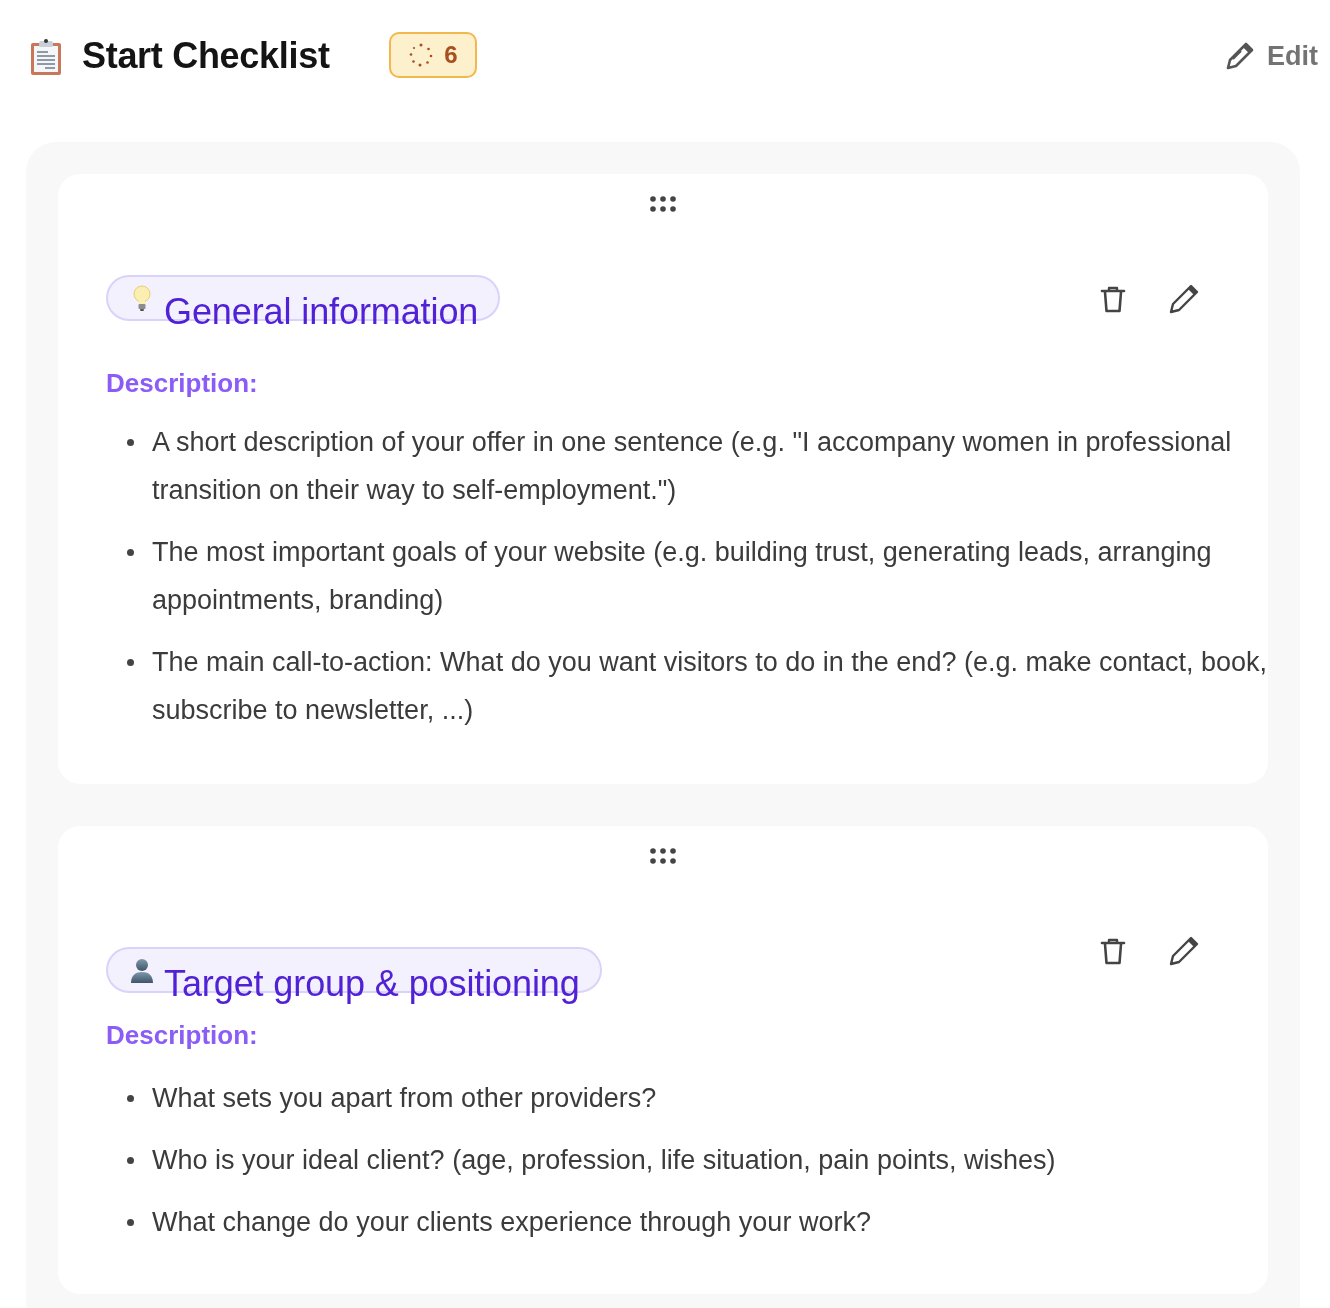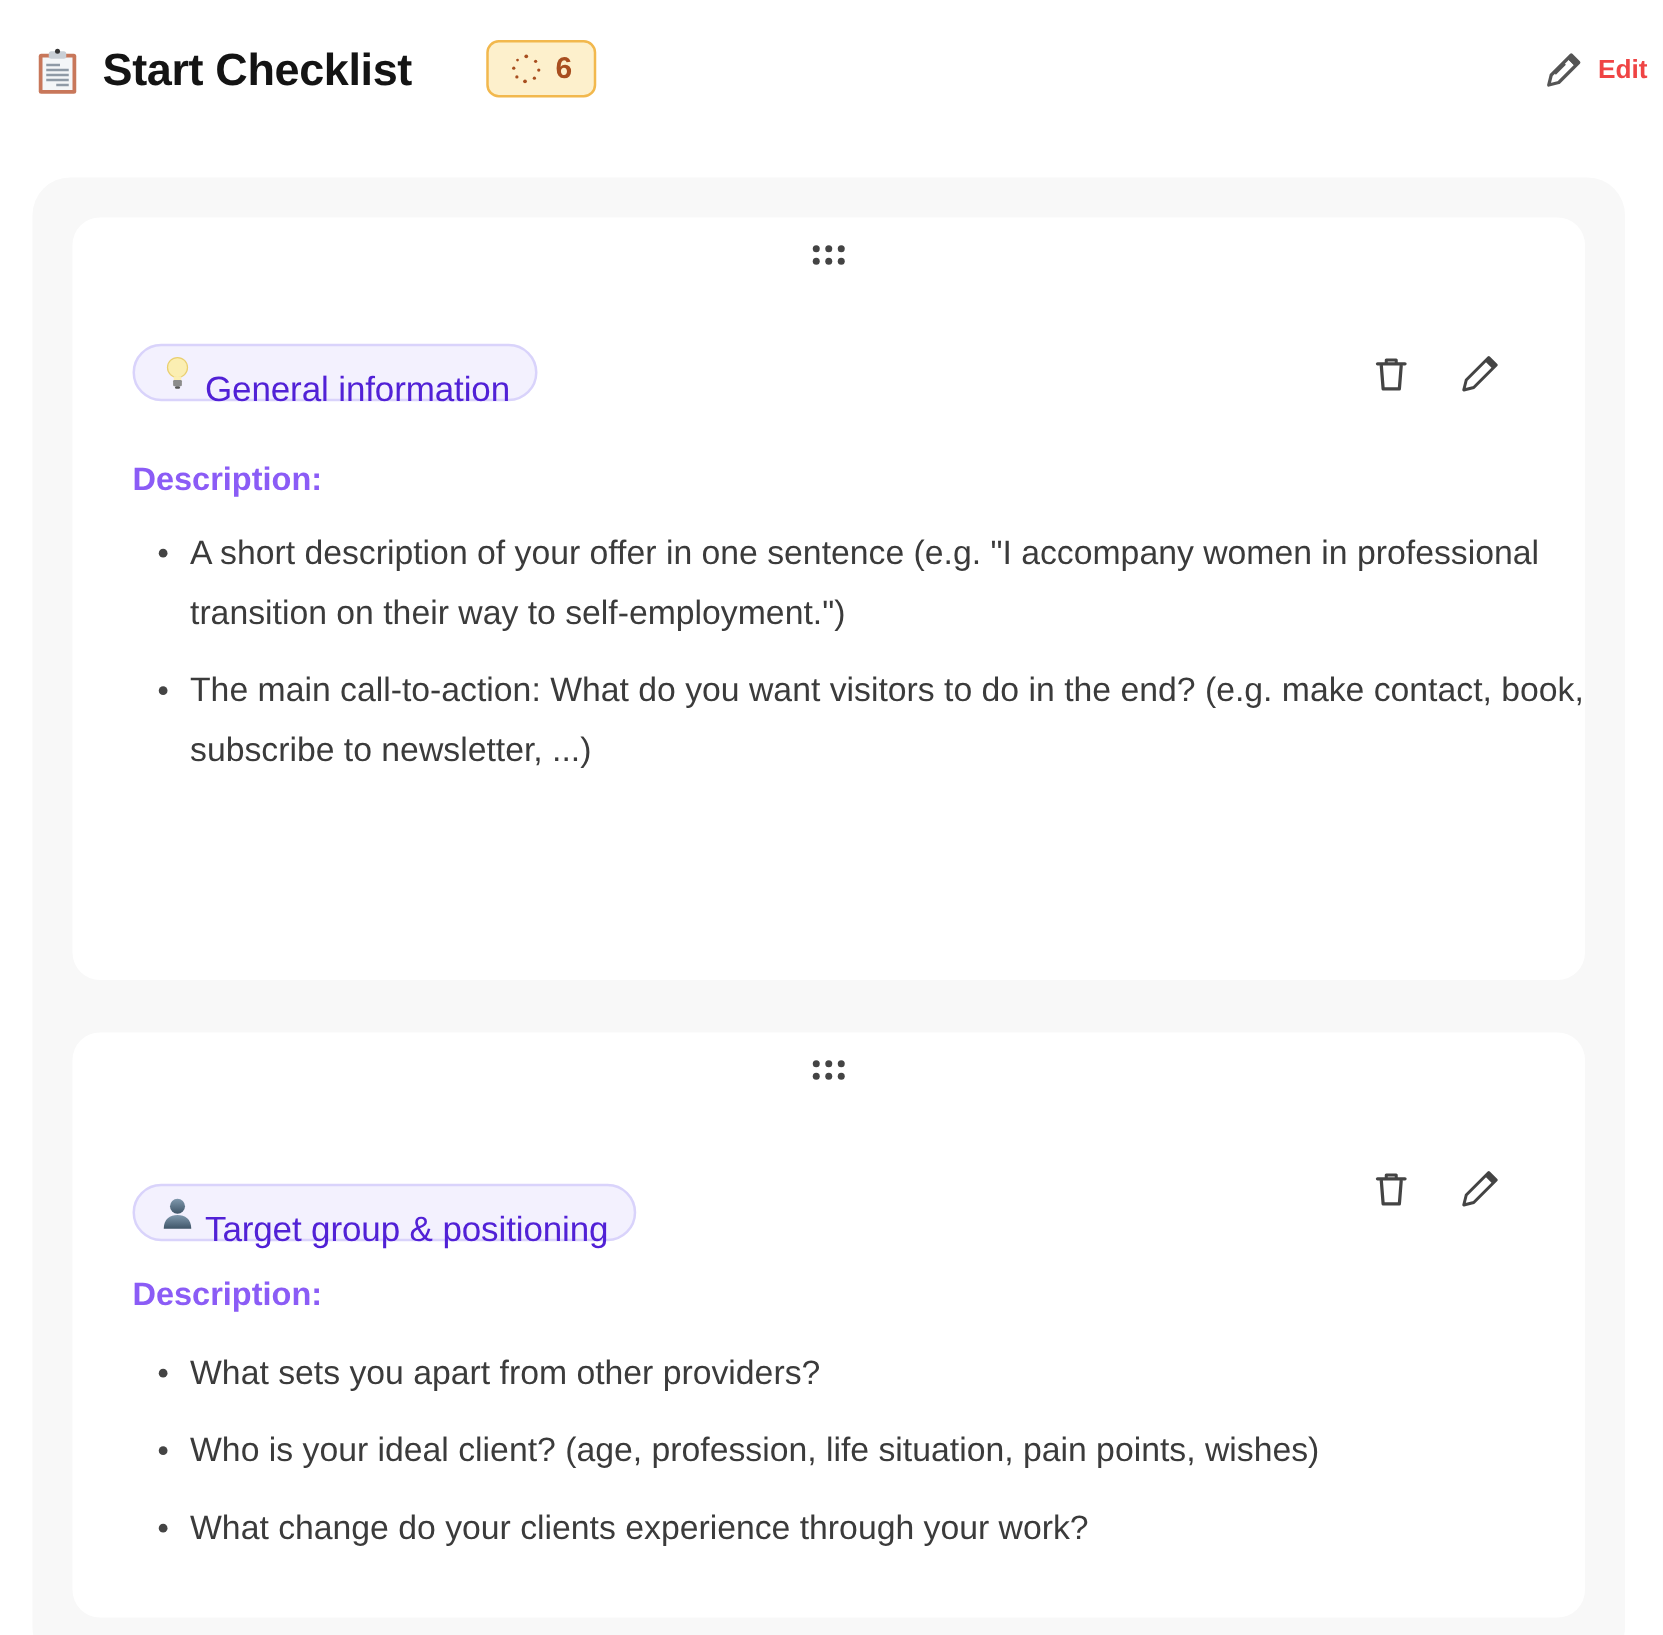--- a/index.html
+++ b/index.html
@@ -17,41 +17,41 @@
     position: absolute; left: 389px; top: 32px; width: 88px; height: 46px;
     box-sizing: border-box; border: 2px solid #f2b84d; border-radius: 10px;
     background: #fdf0cc; display: flex; align-items: center; justify-content: center; gap: 10px;
   }
   .count-badge .spinner { width: 26px; height: 26px; }
   .count-badge .count { font-size: 24px; font-weight: 700; color: #a84e1f; }
   .edit-button {
     position: absolute; right: 36px; top: 36px; height: 40px; display: flex;
     align-items: center; gap: 12px; cursor: pointer; color: #555555;
   }
-  .edit-button .label { font-size: 21px; font-weight: 700; color: #ef4444; }
+  .edit-button .label { font-size: 27px; font-weight: 700; color: #737373; }
   .edit-button svg { width: 30px; height: 30px; }
 
   .outer {
     position: absolute; left: 26px; top: 142px; width: 1274px; height: 1190px;
     background: #f8f8f8; border-radius: 30px;
   }
   .card {
     position: absolute; left: 32px; width: 1210px; background: #ffffff; border-radius: 22px;
   }
   .card.c1 { top: 32px; height: 610px; }
   .card.c2 { top: 684px; height: 468px; }
   .drag-handle {
     position: absolute; left: 590px; top: 20px; width: 30px; height: 20px; cursor: grab;
   }
   .tag {
     position: absolute; left: 48px; top: 101px; height: 46px; box-sizing: border-box;
     border: 2px solid #d9d3fb; background: #f3f1fe; border-radius: 24px;
     display: flex; align-items: center; padding: 0 20px 0 22px; gap: 10px; cursor: pointer;
   }
-  .tag .tag-label { font-size: 28px; color: #5121d6; font-weight: 500; letter-spacing: -0.1px; margin-top: 27px; }
+  .tag .tag-label { font-size: 36px; color: #5121d6; font-weight: 500; letter-spacing: -0.1px; margin-top: 27px; }
   .tag svg { width: 24px; height: 28px; }
   .card.c2 .tag { top: 121px; }
   .icon-btn { position: absolute; top: 108px; width: 34px; height: 34px; cursor: pointer; }
   .card.c2 .icon-btn { top: 108px; }
   .delete-btn { left: 1038px; }
   .edit-card-btn { left: 1109px; }
   .desc-heading {
     position: absolute; left: 48px; top: 194px; font-size: 26px; font-weight: 700; color: #8b5cf6;
   }
   .card.c2 .desc-heading { top: 194px; }
@@ -138,20 +138,21 @@
       <path d="M13 9 V6 H21 V9" fill="none" stroke="#444" stroke-width="2.4" stroke-linejoin="round"></path>
       <path d="M9 10 L10.5 29 H23.5 L25 10" fill="none" stroke="#444" stroke-width="2.6" stroke-linejoin="round"></path>
     </svg>
     <svg class="icon-btn edit-card-btn" viewBox="0 0 34 34">
       <path d="M24 4 L30 10 L12 28 L4 30 L6 22 Z" fill="none" stroke="#444" stroke-width="2.4" stroke-linejoin="round"></path>
       <path d="M24 4 L30 10 L27 13 L21 7 Z" fill="#444"></path>
     </svg>
     <div class="desc-heading">Description:</div>
     <ul class="items">
       <li>A short description of your offer in one sentence (e.g. "I accompany women in professional transition on their way to self-employment.")</li>
+      <li>The most important goals of your website (e.g. building trust, generating leads, arranging appointments, branding)</li>
       <li>The main call-to-action: What do you want visitors to do in the end? (e.g. make contact, book, subscribe to newsletter, ...)</li>
     </ul>
   </div>
 
   <div class="card c2">
     <svg class="drag-handle" viewBox="0 0 30 20">
       <g fill="#444">
         <circle cx="5" cy="5" r="2.8"></circle>
           <circle cx="15" cy="5" r="2.8"></circle>
           <circle cx="25" cy="5" r="2.8"></circle>

